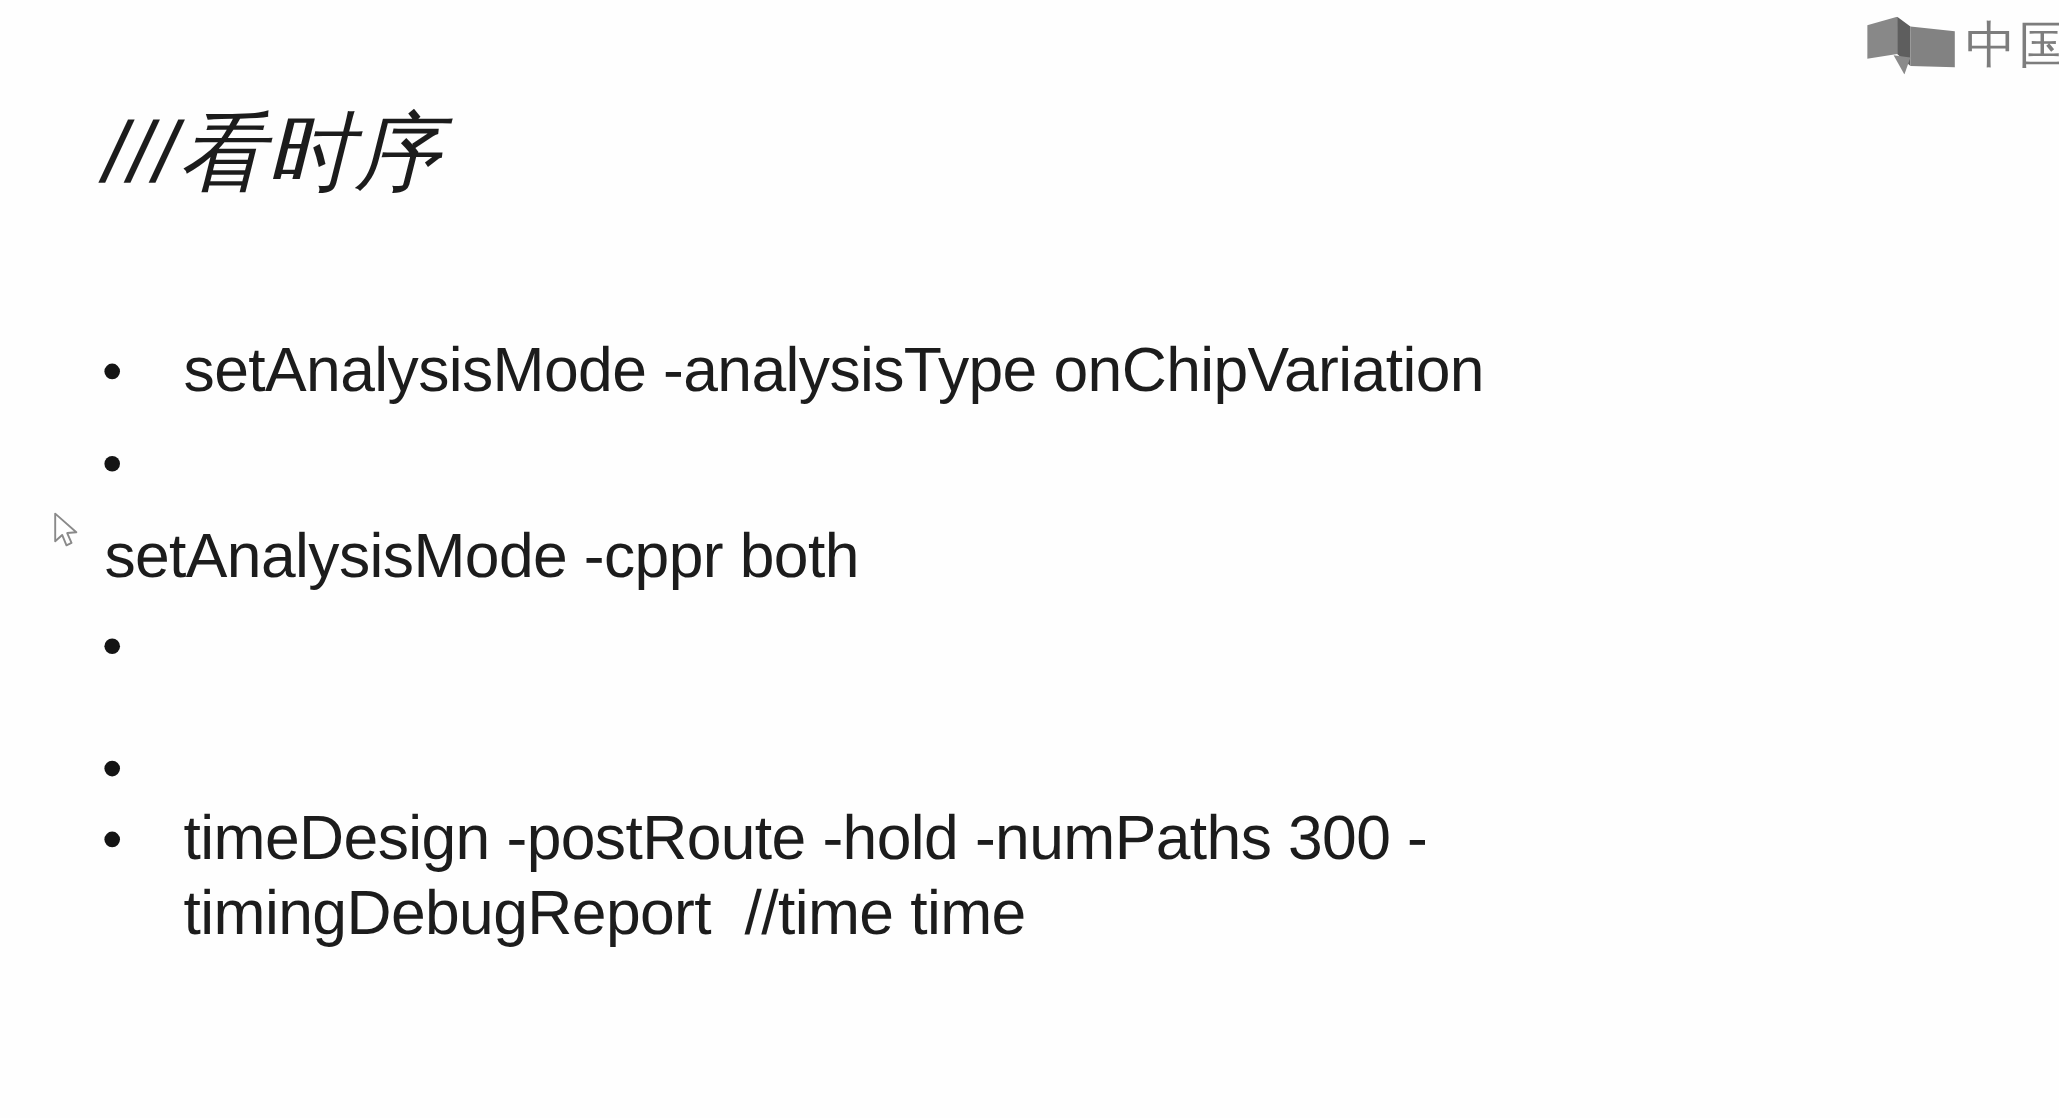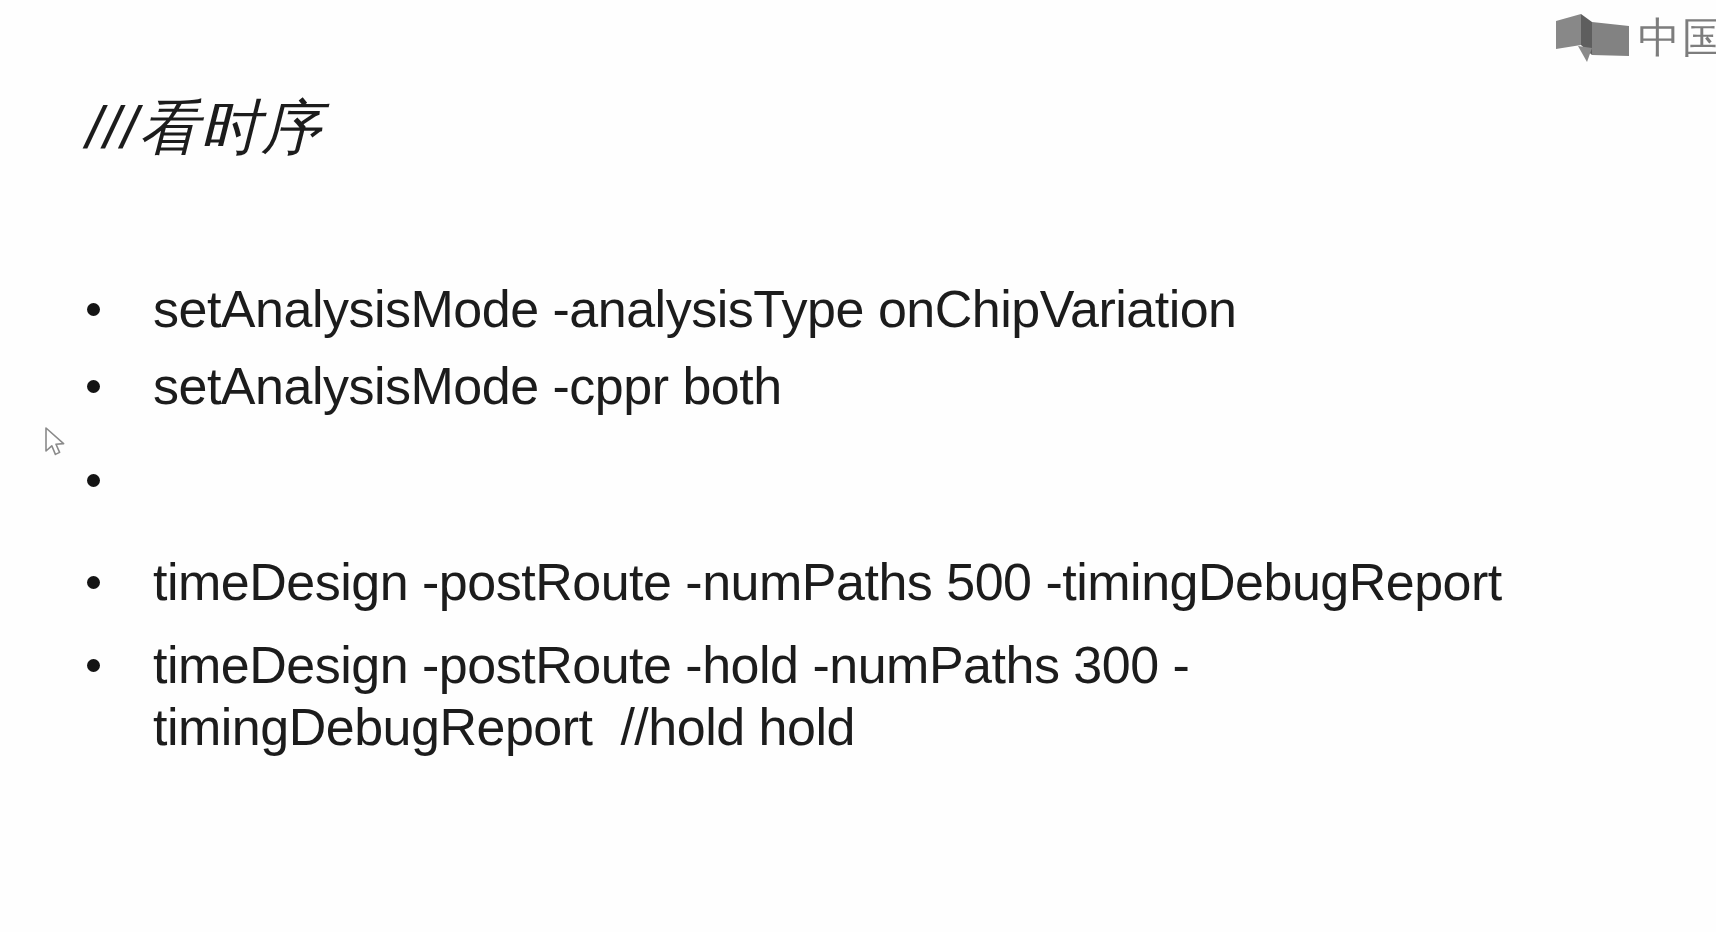--- a/index.html
+++ b/index.html
@@ -38,21 +38,21 @@
     letter-spacing: 2px;
     white-space: pre;
     font-weight: 400;
   }
   
   .title {
     position: absolute;
     left: 86px;
     top: 72px;
     margin: 0;
-    font-size: 60px;
+    font-size: 72px;
     line-height: 112px;
     font-weight: 300;
     font-style: italic;
     letter-spacing: 1px;
     color: #1c1c1c;
     white-space: pre;
   }
   
   .bullets {
     position: absolute;
@@ -82,21 +82,21 @@
     min-width: 0;
   }
   .line {
     font-size: 52px;
     line-height: 62px;
     min-height: 62px;
     letter-spacing: -0.5px;
     white-space: pre;
     color: #1c1c1c;
   }
-  .mb16 { margin-bottom: 32px; }
+  .mb16 { margin-bottom: 12px; flex-direction: column; }
   .mb40 { margin-bottom: 40px; }
   .mb21 { margin-bottom: 21px; }
   .mb0  { margin-bottom: 0; }
   
   .cursor {
     position: absolute;
     left: 44px;
     top: 427px;
   }
 </style>
@@ -136,29 +136,28 @@
     <li class="bullet mb40">
       <span class="dot"></span>
       <div class="lines">
         <div class="line"></div>
       </div>
     </li>
 
     <li class="bullet mb21">
       <span class="dot"></span>
       <div class="lines">
-        <div class="line">timeDesign -postRoute -numPaths 500 -timingDebugReport</div>
       </div>
     </li>
 
     <li class="bullet mb0">
       <span class="dot"></span>
       <div class="lines">
         <div class="line">timeDesign -postRoute -hold -numPaths 300 -</div>
-        <div class="line">timingDebugReport  //hold hold</div>
+        <div class="line">timingDebugReport  //time time</div>
       </div>
     </li>
 
   </ul>
 
   <svg class="cursor" width="24" height="32" viewBox="0 0 24 32" aria-hidden="true">
     <path d="M2,1 L2,24 L7.8,18.8 L11.4,27.4 L15.6,25.4 L12,17.2 L19.6,16.6 Z" fill="#ffffff" stroke="#8a8a8a" stroke-width="1.6" stroke-linejoin="round"></path>
   </svg>
 
 </div>

